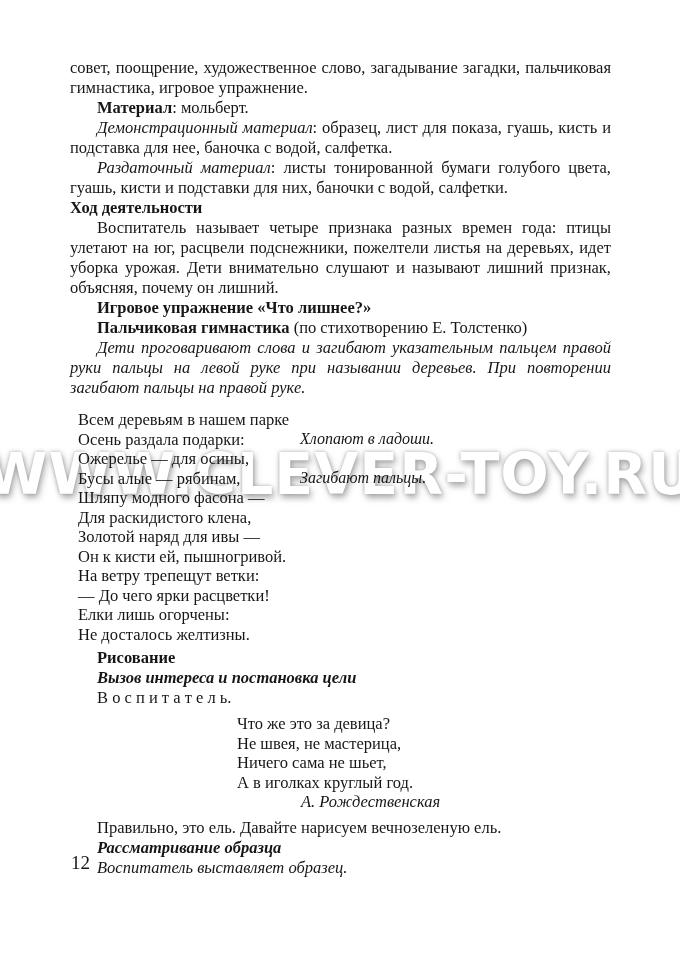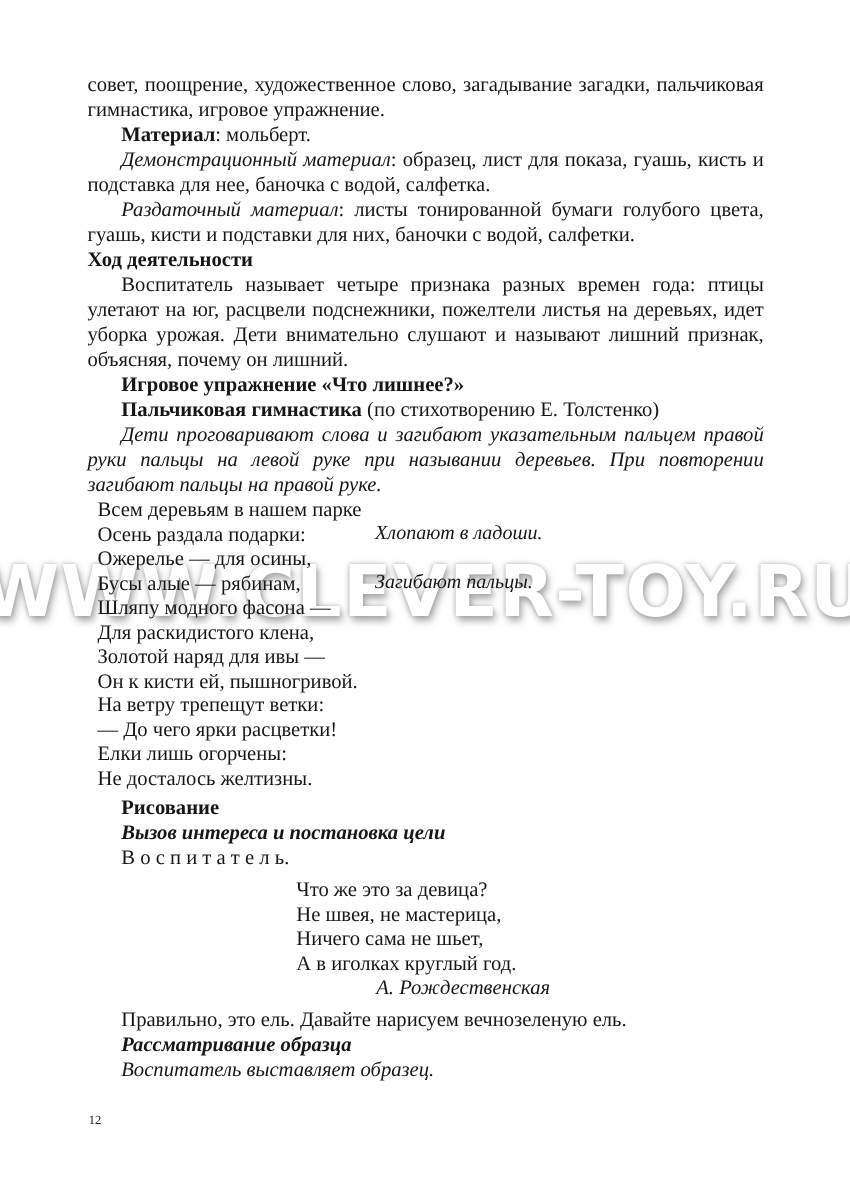--- a/index.html
+++ b/index.html
@@ -21,21 +21,21 @@
   .content p{margin:0;text-align:justify;}
   .ind{text-indent:27px;}
   .b{font-weight:bold;}
   .i{font-style:italic;}
   .bi{font-weight:bold;font-style:italic;}
   .heading{
     font-weight:bold;text-align:center;
     margin:9px 0 8px 0;text-indent:0;
   }
   .poem{
-    margin:0 0 4px 8px;
+    margin:12px 0 4px 8px;
     line-height:19.5px;
   }
   .poem-row{position:relative;white-space:nowrap;}
   .poem-action{
     position:absolute;left:222px;top:19px;
     font-style:italic;font-size:16px;
     white-space:nowrap;
   }
   .riddle{margin:6px 0 6px 167px;line-height:19.5px;}
   .riddle div{white-space:nowrap;}
@@ -50,22 +50,22 @@
     font-size:57px;
     letter-spacing:1px;
     color:#ffffff;
     text-shadow:
       2px 4px 6px rgba(125,125,125,0.62),
       0 0 3px rgba(150,150,150,0.45),
       -1px -1px 4px rgba(175,175,175,0.35);
     z-index:1;
   }
   .pagenum{
-    position:absolute;left:71px;top:891px;
-    font-size:10px;z-index:2;
+    position:absolute;left:71px;top:852px;
+    font-size:19px;z-index:2;
   }
 </style>
 </head>
 <body>
 
 <div class="page">
 
   <div class="watermark">WWW.CLEVER-TOY.RU</div>
 
   <div class="content">

